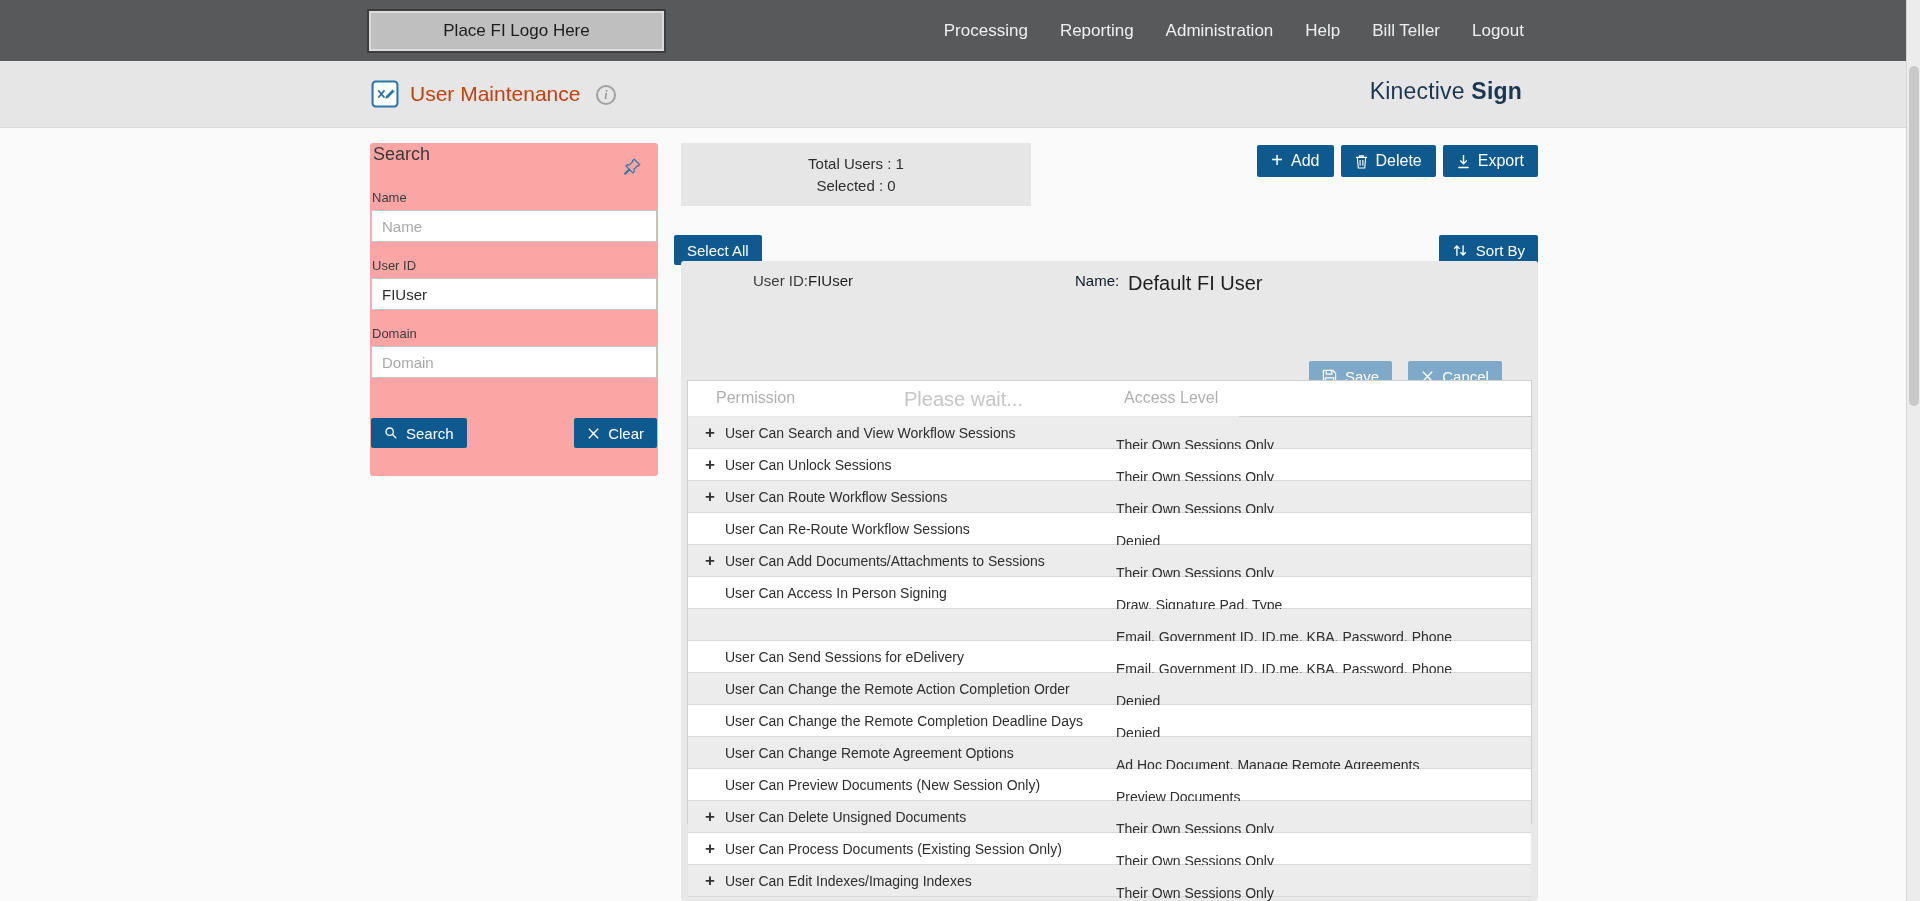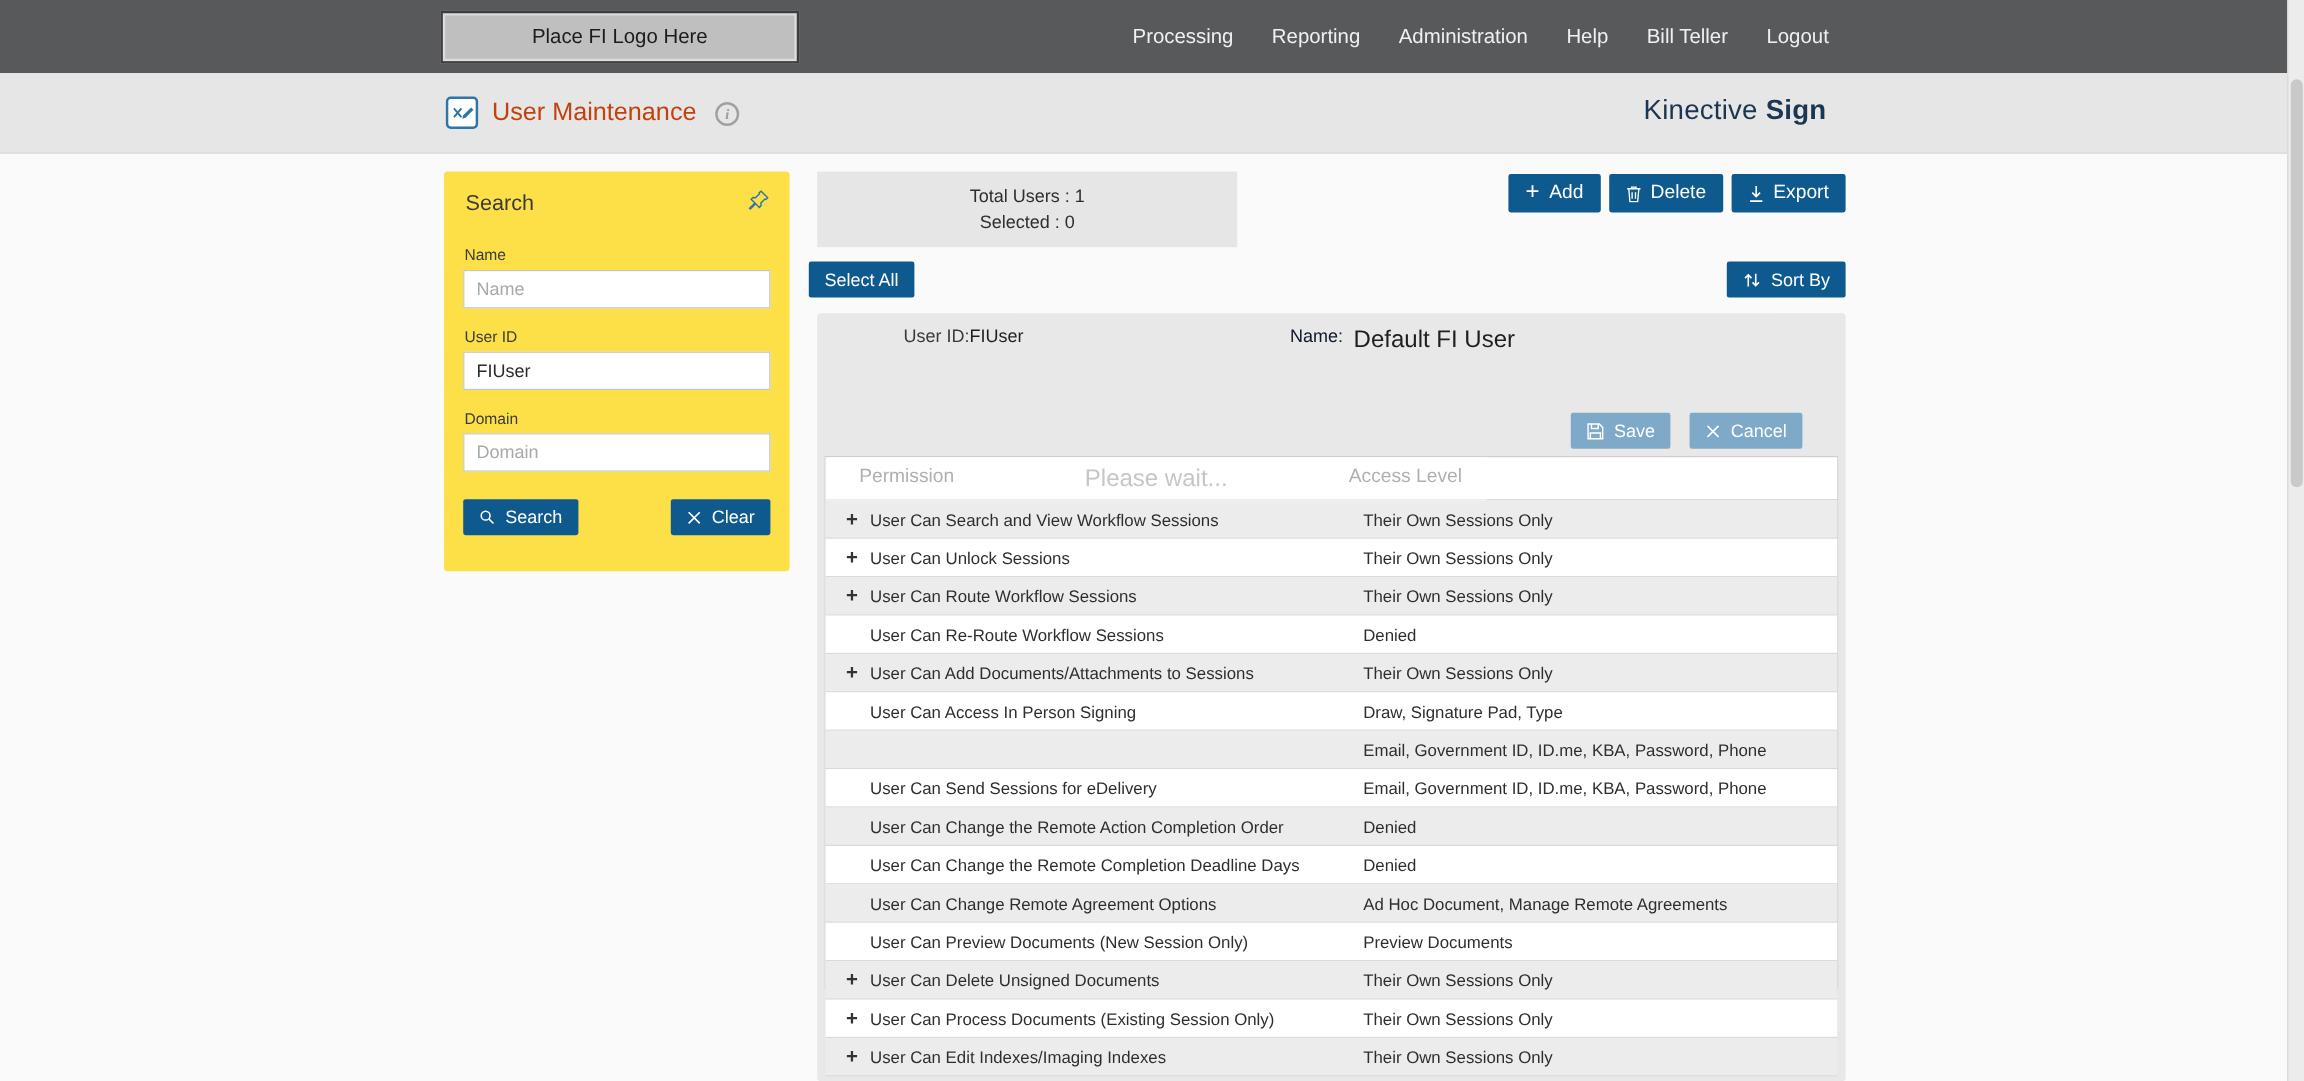--- a/index.html
+++ b/index.html
@@ -24,27 +24,27 @@
     display:flex; align-items:center; justify-content:center; cursor:pointer; }
   .brand { position:absolute; right:398px; top:17px; font-size:23px; color:#1b3650; letter-spacing:.2px; }
   .brand b { font-weight:700; }
 
   
   .btn { display:inline-flex; align-items:center; gap:8px; border:none; color:#fff;
     font-family:inherit; cursor:pointer; border-radius:2px; white-space:nowrap; }
   .btn.blue  { background:#0e5a8f; }
   .btn.muted { background:#7fa9c9; }
   .btn.lg { height:32px; font-size:16px; padding:0 14px; }
-  .btn.md { height:30px; font-size:15px; padding:0 13px; }
+  .btn.md { height:30px; font-size:15px; padding:0 13px;margin-top:17px; }
   .ic { display:inline-flex; align-items:center; }
   .plus-glyph { font-size:20px; font-weight:400; line-height:1; margin-top:-2px; }
 
   
   .search-panel { position:absolute; left:370px; top:143px; width:288px; height:333px;
-    background:#fde047; border-radius:3px; padding:16px; }
+    background:#fca5a5; border-radius:3px; padding:1px; }
   .search-title { font-size:18px; color:#3a3a3a; margin-left:2px; }
   .pin { position:absolute; right:16px; top:14px; cursor:pointer; }
   .field-label { display:block; font-size:13px; color:#3c3c3c; margin:16px 0 5px 1px; }
   .field-label.first { margin-top:25px; }
   .search-input { width:100%; height:32px; border:1px solid #c6c6c6; background:#fff;
     font-family:inherit; font-size:15px; color:#2b2b2b; padding:0 10px; outline:none; }
   .search-input::placeholder { color:#a9a9a9; }
   .panel-buttons { display:flex; justify-content:space-between; margin-top:23px; }
 
   
@@ -76,21 +76,21 @@
   .loading-overlay { position:absolute; left:0; top:0; width:551px; height:36px;
     background:rgba(255,255,255,.55); display:flex; align-items:center; justify-content:center;
     font-size:20px; color:#c6c6c6; z-index:5; }
 
   .trow { position:relative; height:32px; border-bottom:1px solid #d9d9d9;
     font-size:14px; color:#2e2e2e; background:#fff; }
   .trow.alt { background:#ececec; }
   .plus { position:absolute; left:14px; top:0; width:16px; text-align:center;
     line-height:32px; font-size:17px; font-weight:700; color:#333; cursor:pointer; }
   .perm { position:absolute; left:37px;  line-height:32px; white-space:nowrap; }
-  .acc  { position:absolute; left:448px; line-height:32px; white-space:nowrap; }
+  .acc  { position:absolute; left:428px; line-height:32px; white-space:nowrap;margin-top:12px; }
 
   
   .scroll-track { position:absolute; right:0; top:0; width:14px; height:100%;
     background:#ececec; border-left:1px solid #d7d7d7; }
   .scroll-thumb { position:absolute; left:2px; top:66px; width:10px; height:340px;
     background:#c9c9c9; border-radius:5px; }
 </style>
 </head>
 <body>
 

